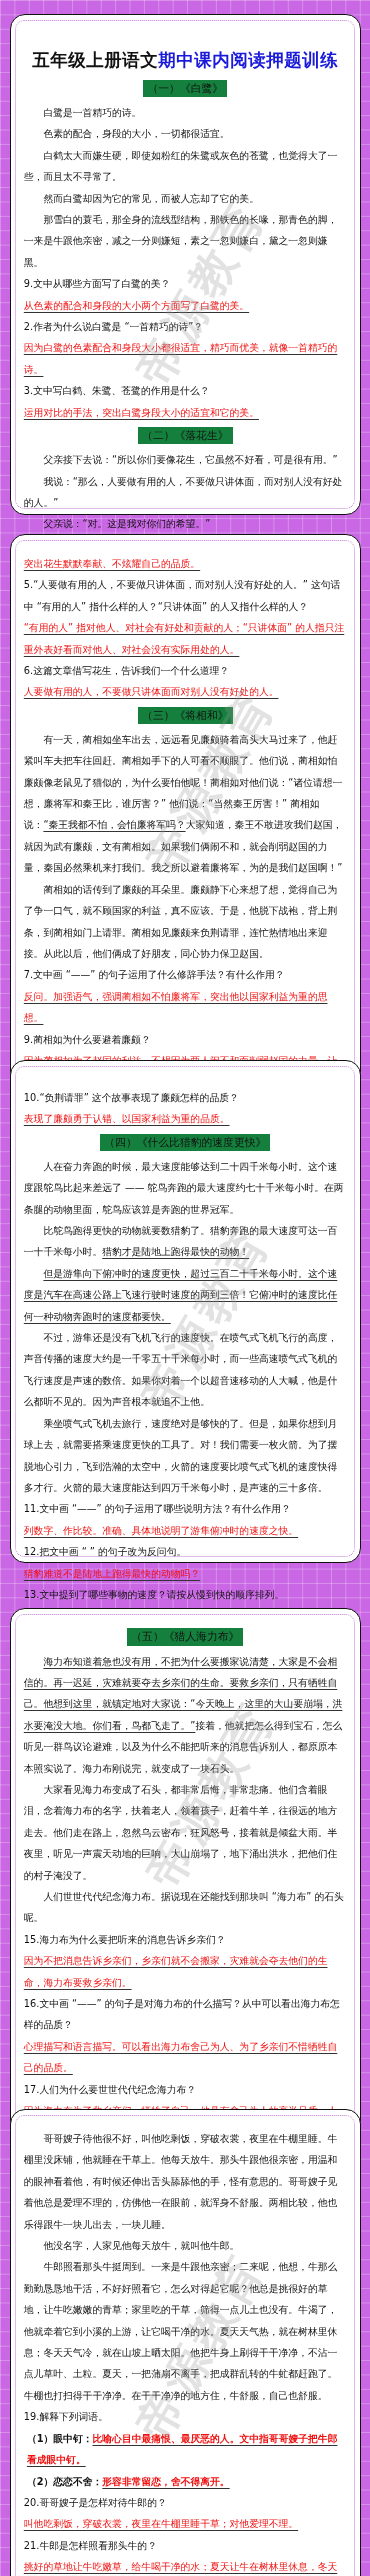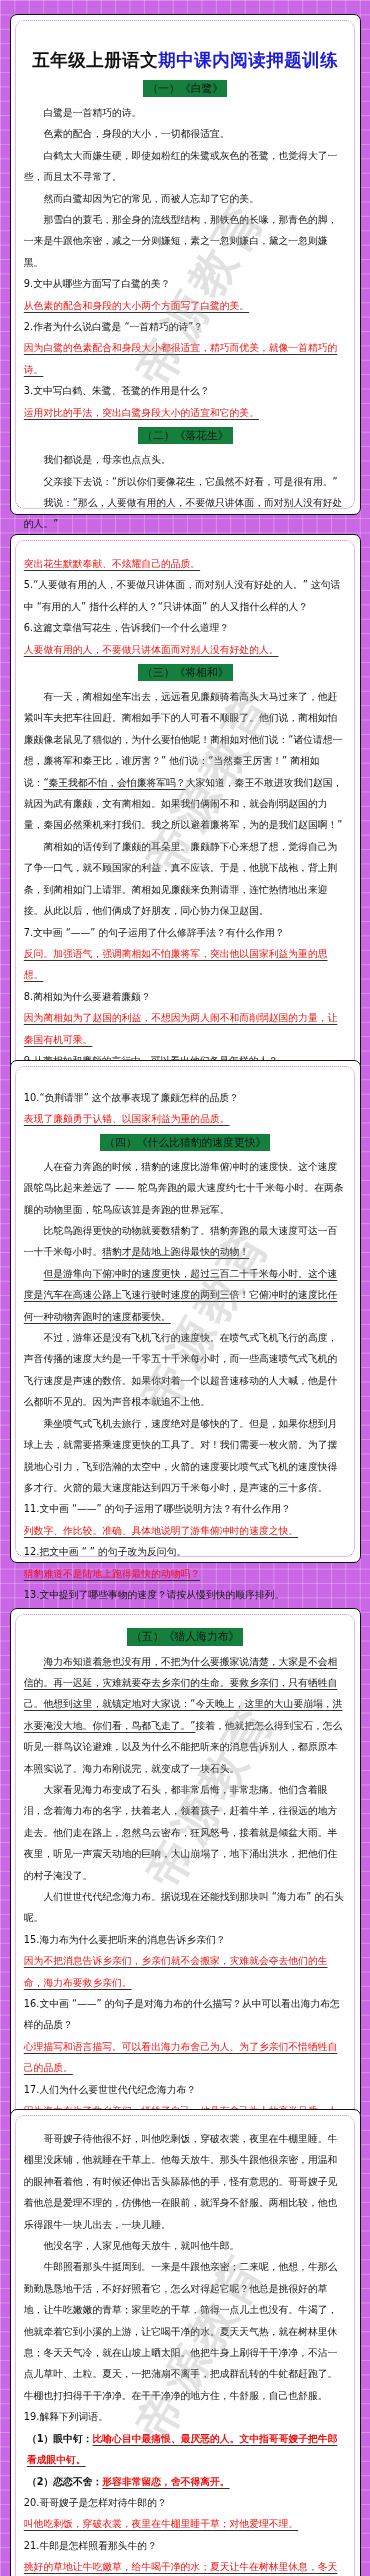--- a/index.html
+++ b/index.html
@@ -7,21 +7,21 @@
     width:371px;height:3148px;overflow:hidden;position:relative;
     background-color:#c967e4;
     background-image:
       linear-gradient(rgba(255,255,255,0.28) 0.5px, transparent 0.5px),
       linear-gradient(90deg, rgba(255,255,255,0.28) 0.5px, transparent 0.5px);
     background-size:14.4px 14.4px;
     font-family:"DejaVu Sans","Liberation Sans",sans-serif;
   }
   .card{
     position:absolute;left:9.8px;width:351px;
-    background:#fff;border:1.5px solid #111;border-radius:7px;
+    background:#fff;border:1.5px solid #111;border-radius:15px;
     box-sizing:border-box;
   }
   .card .inner{
     position:absolute;left:4.6px;right:4.6px;top:4.6px;bottom:4.6px;
     border:1.3px dotted #c27ad6;border-radius:9.3px;
   }
   .content{position:absolute;left:13px;right:13px;top:0;}
   .line{font-size:9.8px;line-height:21.4px;color:#111;white-space:normal;}
   .p{text-indent:2em;}
   .q{}
@@ -51,56 +51,56 @@
     <div class="line p">白鹤太大而嫌生硬，即使如粉红的朱鹭或灰色的苍鹭，也觉得大了一些，而且太不寻常了。</div>
     <div class="line p">然而白鹭却因为它的常见，而被人忘却了它的美。</div>
     <div class="line p">那雪白的蓑毛，那全身的流线型结构，那铁色的长喙，那青色的脚，一来是牛跟他亲密，减之一分则嫌短，素之一忽则嫌白，黛之一忽则嫌黑。</div>
     <div class="line q">9.文中从哪些方面写了白鹭的美？</div>
     <div class="line"><span class="ans">从色素的配合和身段的大小两个方面写了白鹭的美。</span></div>
     <div class="line q">2.作者为什么说白鹭是 “一首精巧的诗”？</div>
     <div class="line"><span class="ans">因为白鹭的色素配合和身段大小都很适宜，精巧而优美，就像一首精巧的诗。</span></div>
     <div class="line q">3.文中写白鹤、朱鹭、苍鹭的作用是什么？</div>
     <div class="line"><span class="ans">运用对比的手法，突出白鹭身段大小的适宜和它的美。</span></div>
     <div class="sec"><span>（二）《落花生》</span></div>
-    <div class="line p">我们都说是，母亲也点点头。</div>
     <div class="line p">父亲接下去说：“所以你们要像花生，它虽然不好看，可是很有用。”</div>
     <div class="line p">我说：“那么，人要做有用的人，不要做只讲体面，而对别人没有好处的人。”</div>
     <div class="line p">父亲说：“对。这是我对你们的希望。”</div>
     <div class="line q">4.父亲拿花生与桃子、石榴、苹果作比较，是为了突出花生的什么品质？</div>
   </div>
   <div class="wm" style="left:88px;top:247px;">帝源教育</div>
 </div>
 
 <div class="card" style="top:534px;height:624px;">
   <div class="inner"></div>
   <div class="content" style="top:18px;">
     <div class="line"><span class="ans">突出花生默默奉献、不炫耀自己的品质。</span></div>
     <div class="line q">5.“人要做有用的人，不要做只讲体面，而对别人没有好处的人。” 这句话中 “有用的人” 指什么样的人？“只讲体面” 的人又指什么样的人？</div>
+    <div class="line"><span class="ans">“有用的人” 指对他人、对社会有好处和贡献的人；“只讲体面” 的人指只注重外表好看而对他人、对社会没有实际用处的人。</span></div>
     <div class="line q">6.这篇文章借写花生，告诉我们一个什么道理？</div>
     <div class="line"><span class="ans">人要做有用的人，不要做只讲体面而对别人没有好处的人。</span></div>
     <div class="sec"><span>（三）《将相和》</span></div>
     <div class="line p"><span>有一天，蔺相如坐车出去，远远看见廉颇骑着高头大马过来了，他赶紧叫车夫把车往回赶。蔺相如手下的人可看不顺眼了。他们说，蔺相如怕廉颇像老鼠见了猫似的，为什么要怕他呢！蔺相如对他们说：“诸位请想一想，廉将军和秦王比，谁厉害？” 他们说：“当然秦王厉害！” 蔺相如说：</span><span class="hl">“秦王我都不怕，会怕廉将军吗？</span><span>大家知道，秦王不敢进攻我们赵国，就因为武有廉颇，文有蔺相如。如果我们俩闹不和，就会削弱赵国的力量，秦国必然乘机来打我们。我之所以避着廉将军，为的是我们赵国啊！”</span></div>
     <div class="line p">蔺相如的话传到了廉颇的耳朵里。廉颇静下心来想了想，觉得自己为了争一口气，就不顾国家的利益，真不应该。于是，他脱下战袍，背上荆条，到蔺相如门上请罪。蔺相如见廉颇来负荆请罪，连忙热情地出来迎接。从此以后，他们俩成了好朋友，同心协力保卫赵国。</div>
     <div class="line q">7.文中画 “——” 的句子运用了什么修辞手法？有什么作用？</div>
     <div class="line"><span class="ans">反问。加强语气，强调蔺相如不怕廉将军，突出他以国家利益为重的思想。</span></div>
-    <div class="line q">8.蔺相如为什么要避着廉颇？</div>
+    <div class="line q">9.蔺相如为什么要避着廉颇？</div>
     <div class="line"><span class="ans">因为蔺相如为了赵国的利益，不想因为两人闹不和而削弱赵国的力量，让秦国有机可乘。</span></div>
     <div class="line q">9.从蔺相如和廉颇的言行中，可以看出他们各是怎样的人？</div>
     <div class="line"><span class="ans">蔺相如是一个顾全大局、以国家利益为重、宽容大度的人；廉颇是一个勇于认错、知错就改的人。</span></div>
   </div>
   <div class="wm" style="left:98px;top:216px;">帝源教育</div>
 </div>
 
 <div class="card" style="top:1060px;height:503px;padding-left:32px;">
   <div class="inner"></div>
   <div class="content" style="top:26px;">
     <div class="line q">10.“负荆请罪” 这个故事表现了廉颇怎样的品质？</div>
     <div class="line"><span class="ans">表现了廉颇勇于认错、以国家利益为重的品质。</span></div>
     <div class="sec"><span>（四）《什么比猎豹的速度更快》</span></div>
-    <div class="line p">人在奋力奔跑的时候，猎豹的速度比游隼俯冲时的速度快。这个速度跟鸵鸟比起来差远了 —— 鸵鸟奔跑的最大速度约七十千米每小时。在两条腿的动物里面，鸵鸟应该算是奔跑的世界冠军。</div>
+    <div class="line p">人在奋力奔跑的时候，最大速度能够达到二十四千米每小时。这个速度跟鸵鸟比起来差远了 —— 鸵鸟奔跑的最大速度约七十千米每小时。在两条腿的动物里面，鸵鸟应该算是奔跑的世界冠军。</div>
     <div class="line p"><span>比鸵鸟跑得更快的动物就要数猎豹了。猎豹奔跑的最大速度可达一百一十千米每小时。</span><span class="hl">猎豹才是陆地上跑得最快的动物！</span></div>
     <div class="line p"><span class="hl">但是游隼向下俯冲时的速度更快，超过三百二十千米每小时。这个速度是汽车在高速公路上飞速行驶时速度的两到三倍！它俯冲时的速度比任何一种动物奔跑时的速度都要快。</span></div>
     <div class="line p">不过，游隼还是没有飞机飞行的速度快。在喷气式飞机飞行的高度，声音传播的速度大约是一千零五十千米每小时，而一些高速喷气式飞机的飞行速度是声速的数倍。如果你对着一个以超音速移动的人大喊，他是什么都听不见的。因为声音根本就追不上他。</div>
     <div class="line p">乘坐喷气式飞机去旅行，速度绝对是够快的了。但是，如果你想到月球上去，就需要搭乘速度更快的工具了。对！我们需要一枚火箭。为了摆脱地心引力，飞到浩瀚的太空中，火箭的速度要比喷气式飞机的速度快得多才行。火箭的最大速度能达到四万千米每小时，是声速的三十多倍。</div>
     <div class="line q">11.文中画 “——” 的句子运用了哪些说明方法？有什么作用？</div>
     <div class="line"><span class="ans">列数字、作比较。准确、具体地说明了游隼俯冲时的速度之快。</span></div>
     <div class="line q">12.把文中画 “    ” 的句子改为反问句。</div>
     <div class="line"><span class="ans">猎豹难道不是陆地上跑得最快的动物吗？</span></div>
     <div class="line q">13.文中提到了哪些事物的速度？请按从慢到快的顺序排列。</div>
     <div class="line"><span class="ans">人、鸵鸟、猎豹、游隼、声音、喷气式飞机、火箭。</span></div>

